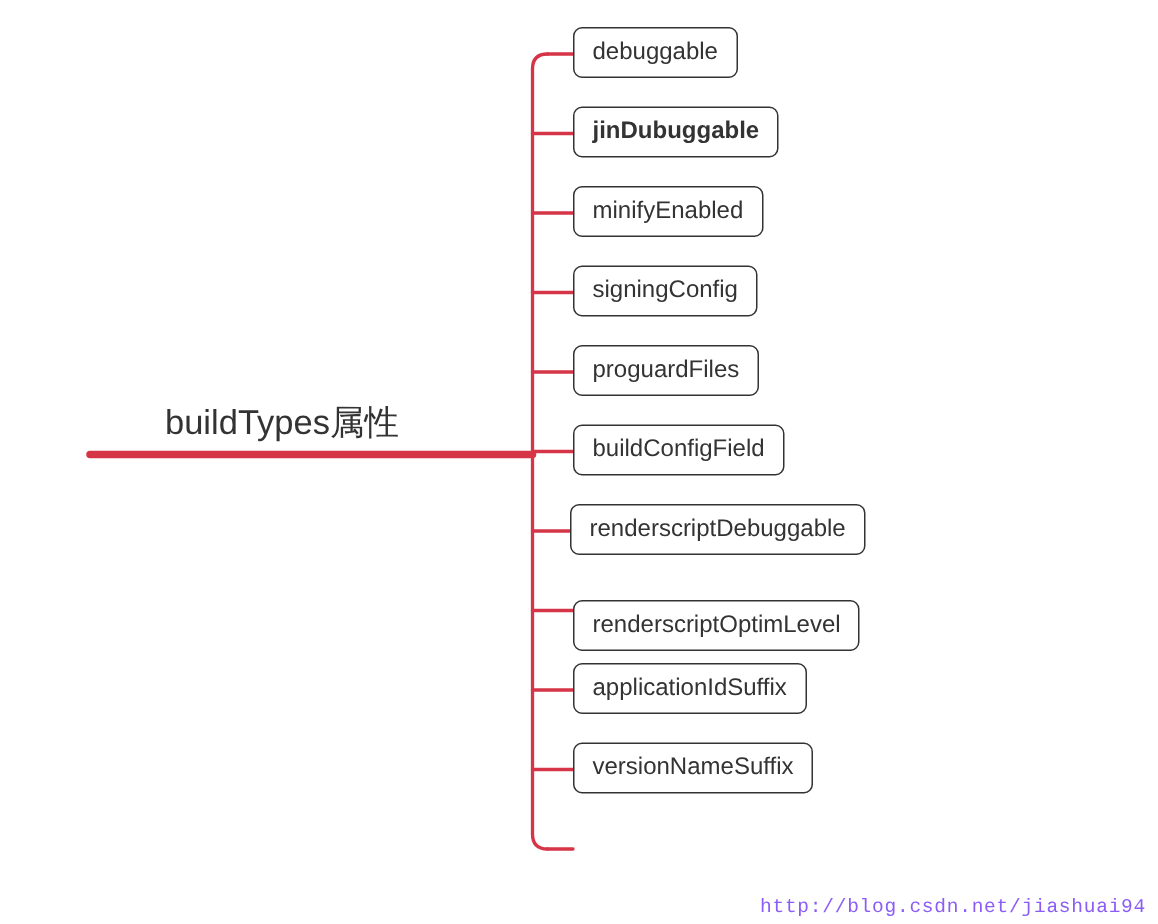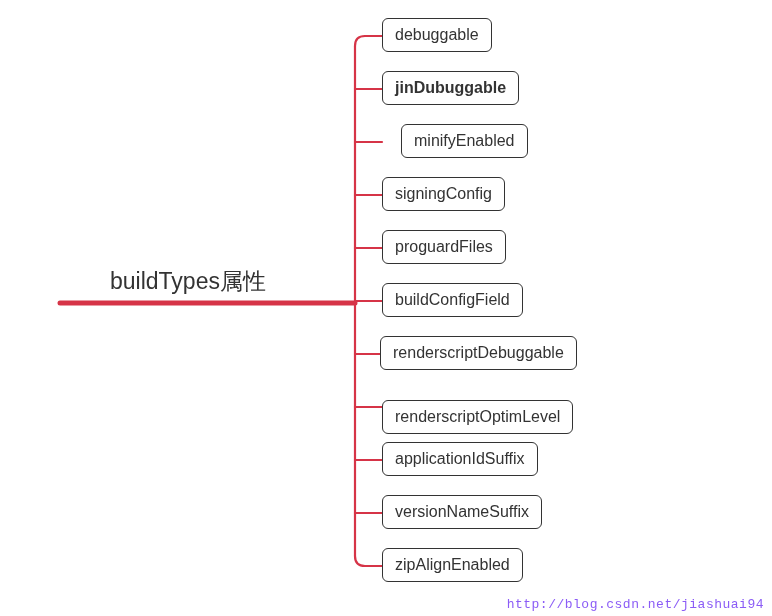--- a/index.html
+++ b/index.html
@@ -71,22 +71,21 @@
       <line x1="355" y1="407" x2="382" y2="407" stroke="#d63447" stroke-width="2.2" stroke-linecap="round"></line>
       <line x1="355" y1="460" x2="382" y2="460" stroke="#d63447" stroke-width="2.2" stroke-linecap="round"></line>
       <line x1="355" y1="513" x2="382" y2="513" stroke="#d63447" stroke-width="2.2" stroke-linecap="round"></line>
       <path d="M 355 556 Q 355 566 365 566" fill="none" stroke="#d63447" stroke-width="2.2" stroke-linecap="round"></path>
       <line x1="365" y1="566" x2="382" y2="566" stroke="#d63447" stroke-width="2.2" stroke-linecap="round"></line>
     </svg>
   <div class="root-label" style="left: 110px; top: 266px;">buildTypes属性</div>
   <div class="watermark">http://blog.csdn.net/jiashuai94</div>
 <div class="child-node" style="left: 382px; top: 18px;">debuggable</div>
     <div class="child-node" style="left: 382px; top: 71px; font-weight: bold;">jinDubuggable</div>
-    <div class="child-node" style="left: 382px; top: 124px; margin-left: 19px;">minifyEnabled</div>
+    <div class="child-node" style="left: 382px; top: 124px;">minifyEnabled</div>
     <div class="child-node" style="left: 382px; top: 177px;">signingConfig</div>
     <div class="child-node" style="left: 382px; top: 283px;">buildConfigField</div>
     <div class="child-node" style="left: 382px; top: 230px;">proguardFiles</div>
     <div class="child-node" style="left: 380px; top: 336px;">renderscriptDebuggable</div>
     <div class="child-node" style="left: 382px; top: 400px;">renderscriptOptimLevel</div>
     <div class="child-node" style="left: 382px; top: 442px;">applicationIdSuffix</div>
     <div class="child-node" style="left: 382px; top: 495px;">versionNameSuffix</div>
-    <div class="child-node" style="left: 382px; top: 548px;">zipAlignEnabled</div>
   </div>
 
 </body></html>

